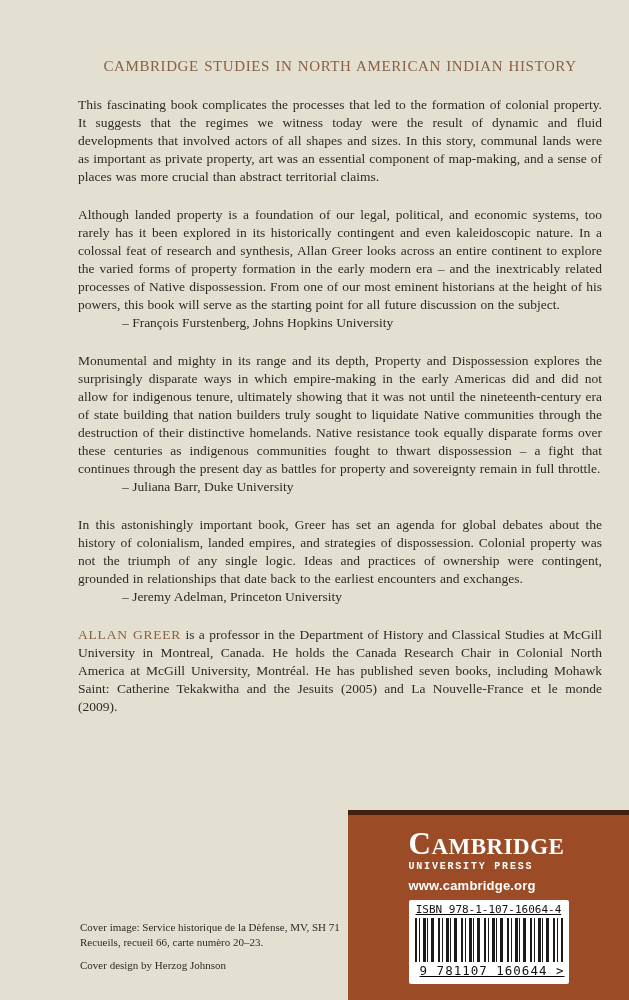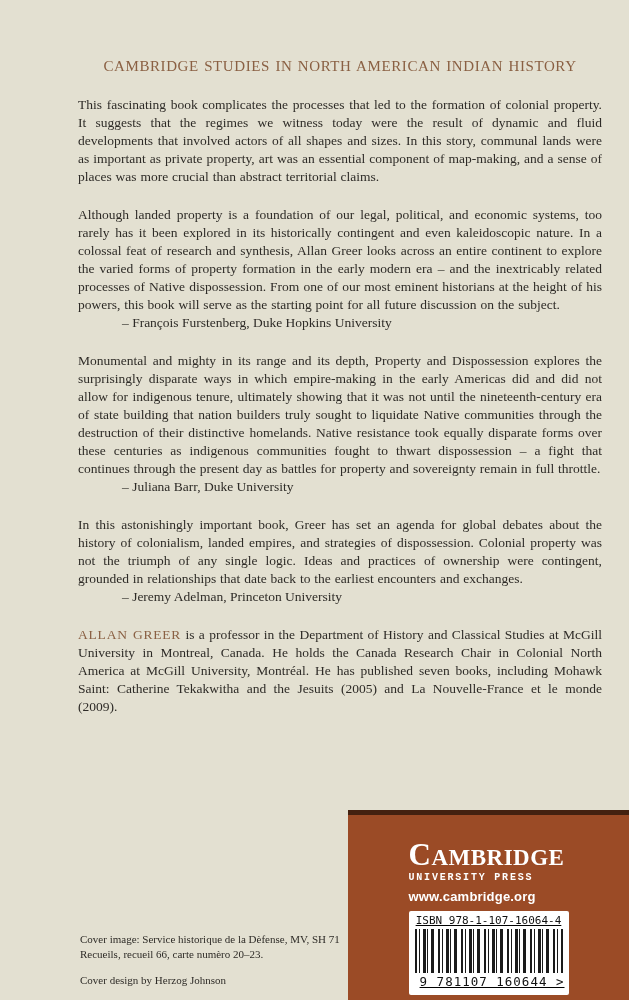--- a/index.html
+++ b/index.html
@@ -49,34 +49,34 @@
     letter-spacing: 0.8px;
   }
   .credits {
     position: absolute;
     left: 80px;
     top: 920px;
     width: 270px;
     color: var(--body-text, #2e2b27);
   }
   .credit-line {
-    margin: 12px 0 9px 0;
+    margin: 0 0 9px 0;
     font-size: 11px;
     line-height: 14.5px;
   }
   .publisher-panel {
     position: absolute;
     left: 348px;
     top: 810px;
     right: 0;
     bottom: 0;
     background: var(--panel-rust, #9b4b26);
     border-top: 5px solid var(--panel-edge, #432110);
     box-sizing: border-box;
-    padding-top: 27px;
+    padding-top: 16px;
   }
   .logo {
     width: 160px;
     margin: 0 auto;
     color: var(--logo-text, #ffffff);
   }
   .logo-name {
     font-size: 23px;
     font-weight: bold;
     line-height: 25px;
@@ -144,21 +144,21 @@
   <div class="content">
 
     <h1 class="series-title">CAMBRIDGE STUDIES IN NORTH AMERICAN INDIAN HISTORY</h1>
 
     <div class="blurb">
       <p class="blurb-text"><span>This fascinating book complicates the processes that led to the formation of colonial property. It suggests that the regimes we witness today were the result of dynamic and fluid developments that involved actors of all shapes and sizes. In this story, communal lands were as important as private property, art was an essential component of map-making, and a sense of places was more crucial than abstract territorial claims.</span></p>
     </div>
 
     <div class="blurb">
       <p class="blurb-text"><span>Although landed property is a foundation of our legal, political, and economic systems, too rarely has it been explored in its historically contingent and even kaleidoscopic nature. In a colossal feat of research and synthesis, Allan Greer looks across an entire continent to explore the varied forms of property formation in the early modern era – and the inextricably related processes of Native dispossession. From one of our most eminent historians at the height of his powers, this book will serve as the starting point for all future discussion on the subject.</span></p>
-      <p class="attribution">– François Furstenberg, Duke Hopkins University</p>
+      <p class="attribution">– François Furstenberg, Johns Hopkins University</p>
     </div>
 
     <div class="blurb">
       <p class="blurb-text"><span>Monumental and mighty in its range and its depth, </span><span class="seg-italic">Property and Dispossession</span><span> explores the surprisingly disparate ways in which empire-making in the early Americas did and did not allow for indigenous tenure, ultimately showing that it was not until the nineteenth-century era of state building that nation builders truly sought to liquidate Native communities through the destruction of their distinctive homelands. Native resistance took equally disparate forms over these centuries as indigenous communities fought to thwart dispossession – a fight that continues through the present day as battles for property and sovereignty remain in full throttle.</span></p>
       <p class="attribution">– Juliana Barr, Duke University</p>
     </div>
 
     <div class="blurb">
       <p class="blurb-text"><span>In this astonishingly important book, Greer has set an agenda for global debates about the history of colonialism, landed empires, and strategies of dispossession. Colonial property was not the triumph of any single logic. Ideas and practices of ownership were contingent, grounded in relationships that date back to the earliest encounters and exchanges.</span></p>
       <p class="attribution">– Jeremy Adelman, Princeton University</p>

